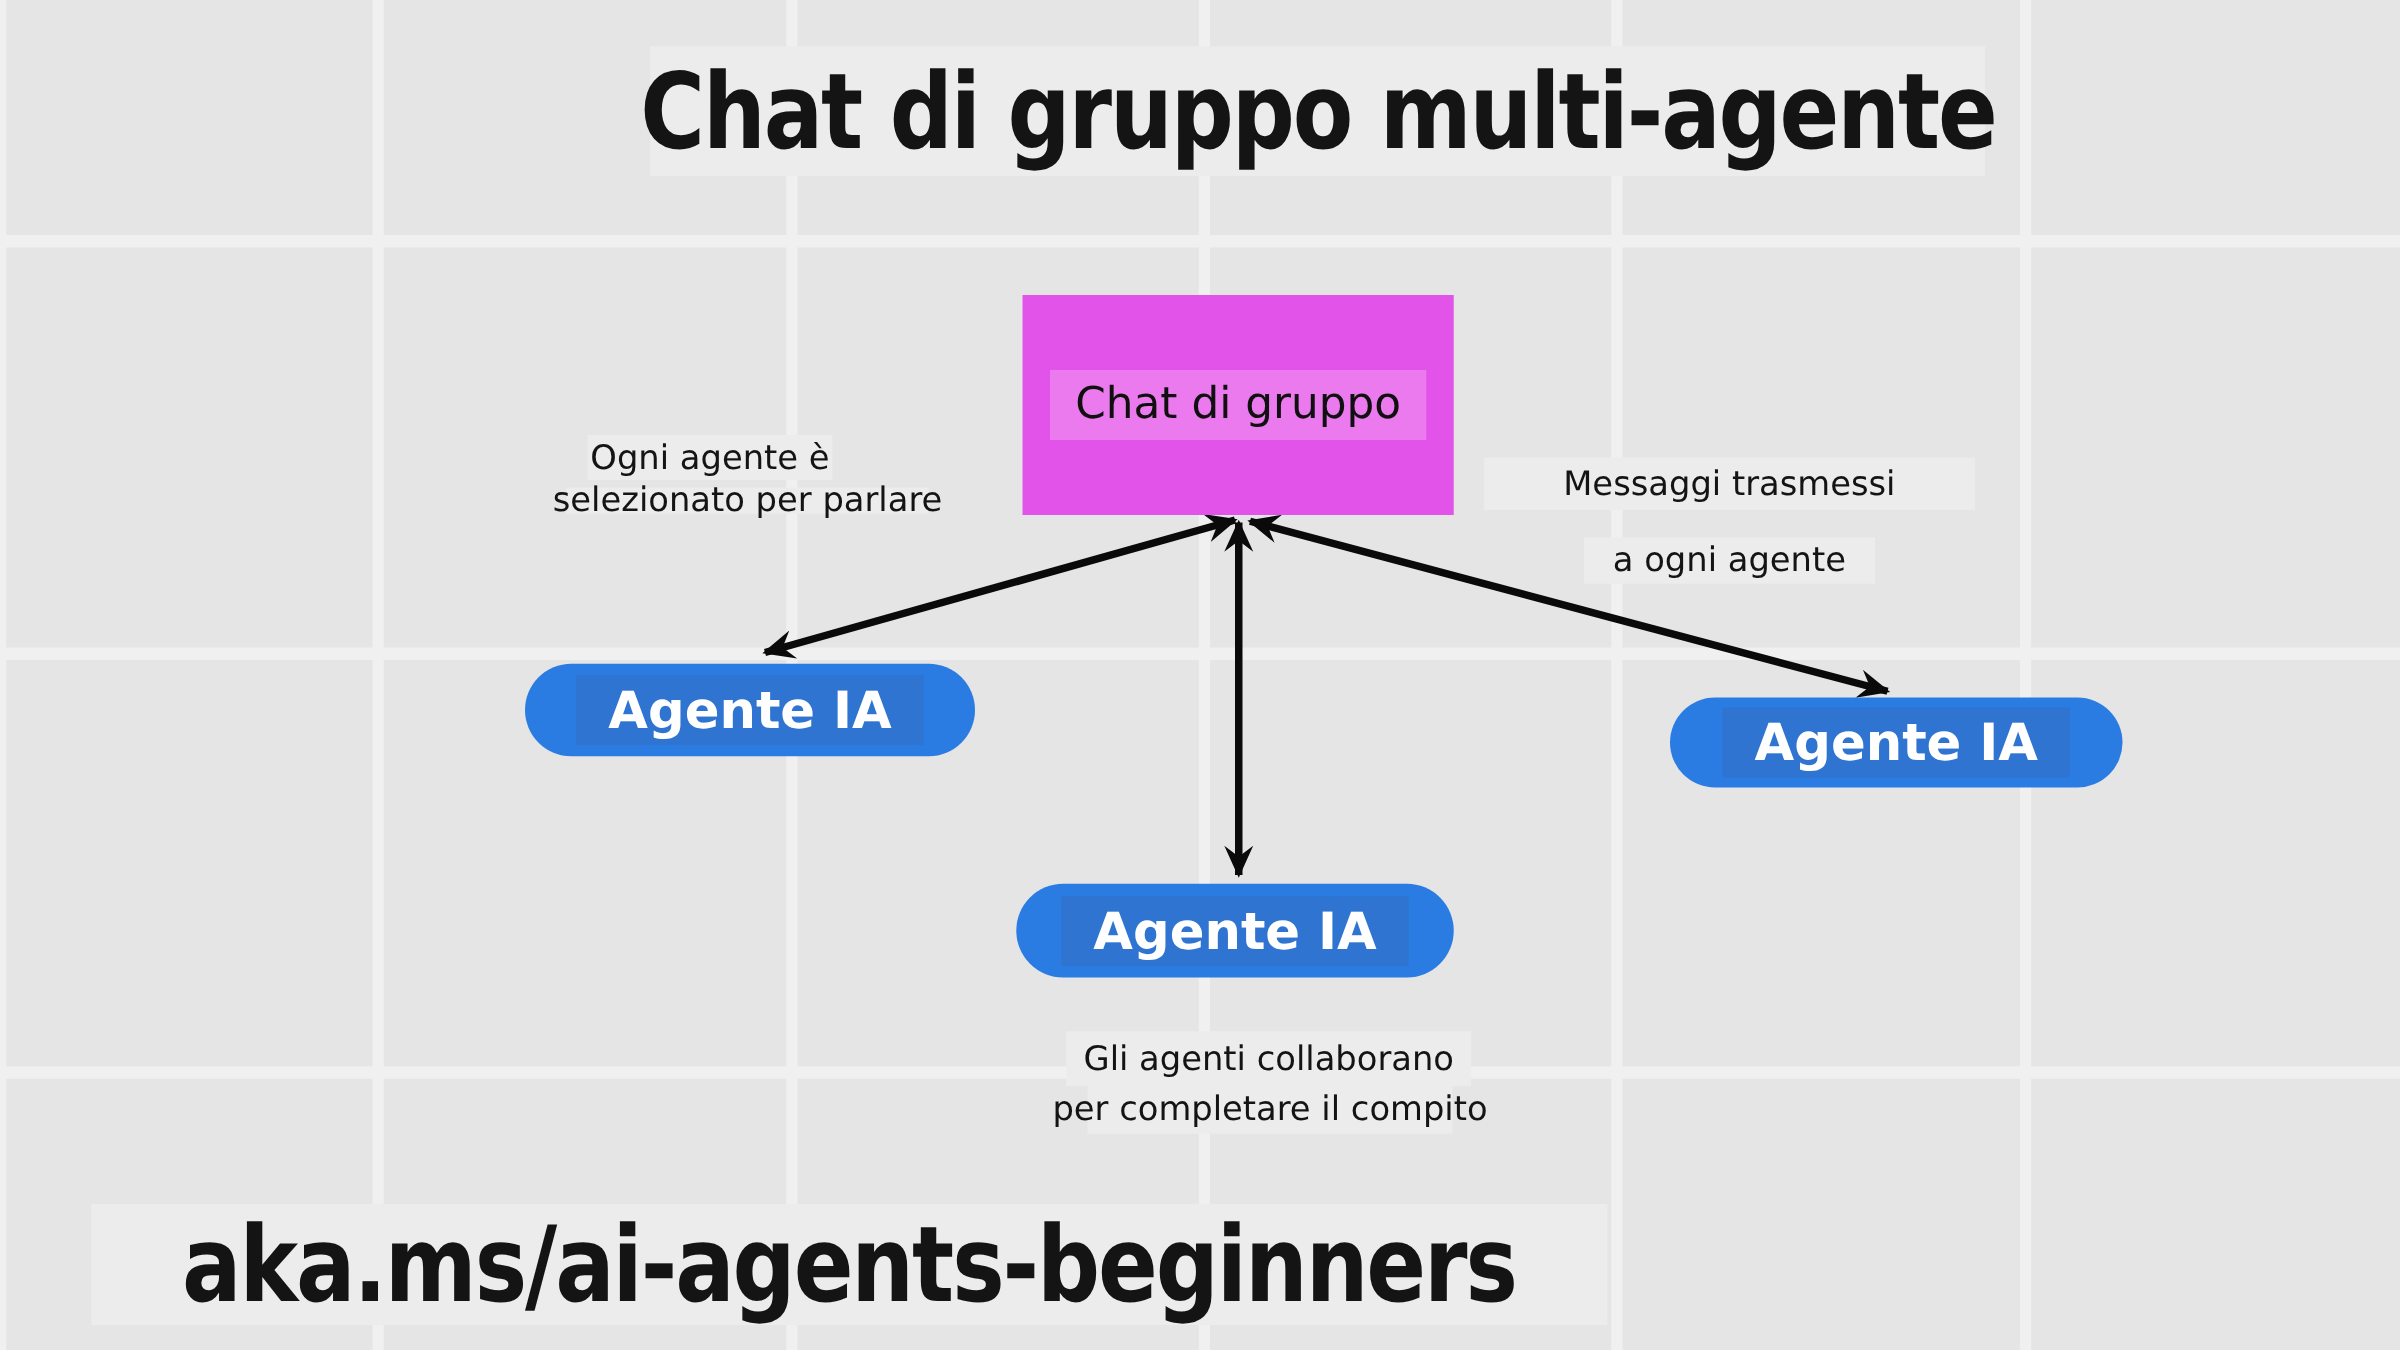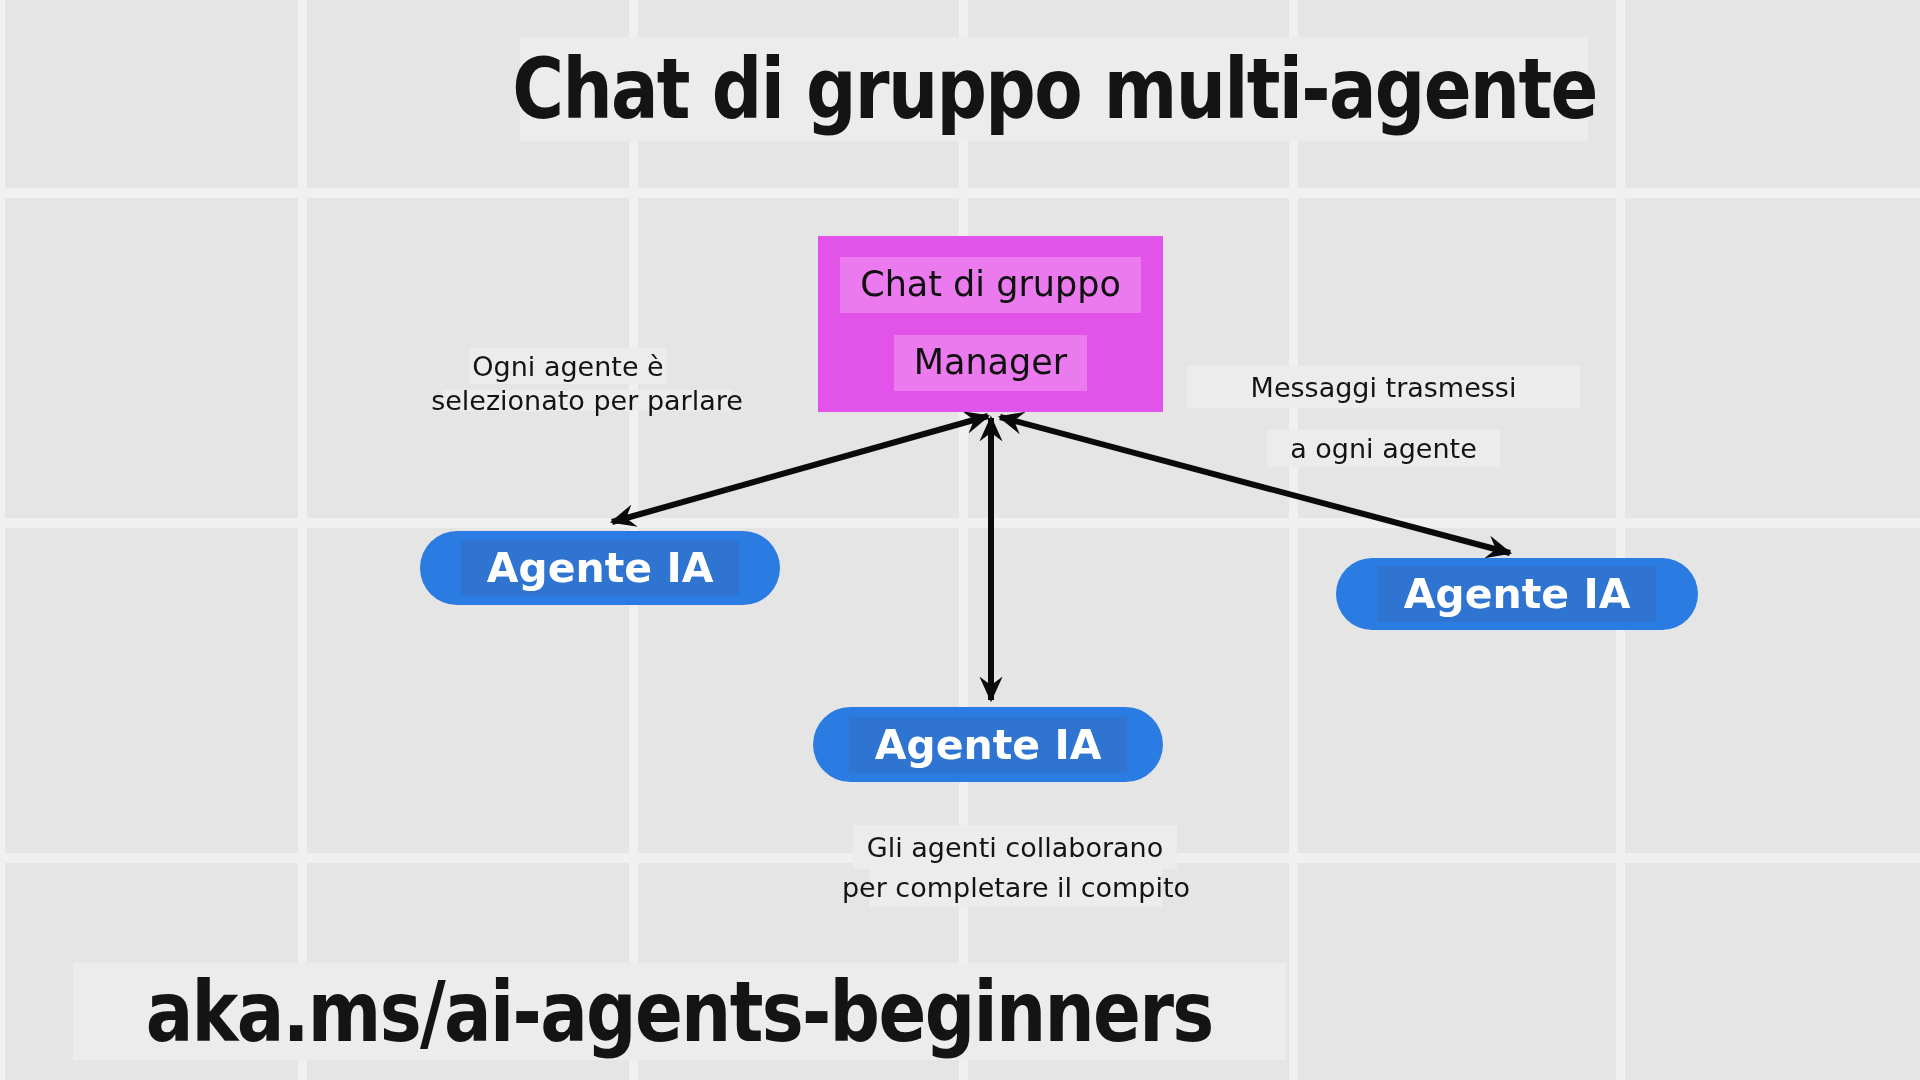--- a/index.html
+++ b/index.html
@@ -59,21 +59,21 @@
     font-size:41px; font-weight:600; padding:4px 26px; white-space:nowrap;
   }
 
   
   .note{
     position:absolute; background:var(--bar_bg); color:var(--text);
     font-size:27px; display:flex; align-items:center; justify-content:center;
     white-space:nowrap;
   }
   .n-left1{left:470px;top:348px;width:196px;height:36px;}
-  .n-left2{left:442px;top:390px;width:290px;height:21px;}
+  .n-left2{left:453px;top:390px;width:290px;height:21px;}
   .n-right1{left:1187px;top:366px;width:393px;height:42px;}
   .n-right2{left:1267px;top:430px;width:233px;height:37px;}
   .n-bottom1{left:853px;top:825px;width:324px;height:44px;}
   .n-bottom2{left:870px;top:868px;width:292px;height:39px;text-align:right;}
 
   .arrows{position:absolute;left:0;top:0;width:1920px;height:1080px;pointer-events:none;}
 </style>
 </head>
 <body>
 
@@ -99,21 +99,20 @@
         <path d="M0,0.8 L9.3,5 L0,9.2 L3.2,5 Z" fill="#0a0a0a"></path>
       </marker>
     </defs>
     <line x1="988" y1="416" x2="612" y2="522" stroke="#0a0a0a" stroke-width="6" marker-start="url(#ah)" marker-end="url(#ah)"></line>
     <line x1="991" y1="418" x2="991" y2="700" stroke="#0a0a0a" stroke-width="6" marker-start="url(#ah)" marker-end="url(#ah)"></line>
     <line x1="1000" y1="417" x2="1510" y2="553" stroke="#0a0a0a" stroke-width="6" marker-start="url(#ah)" marker-end="url(#ah)"></line>
   </svg>
 
   <div class="manager">
     <span class="hl">Chat di gruppo</span>
-    <span class="hl">Manager</span>
   </div>
 
   <div class="agent a-left">
     <span class="hl">Agente IA</span>
   </div>
   <div class="agent a-center">
     <span class="hl">Agente IA</span>
   </div>
   <div class="agent a-right">
     <span class="hl">Agente IA</span>

